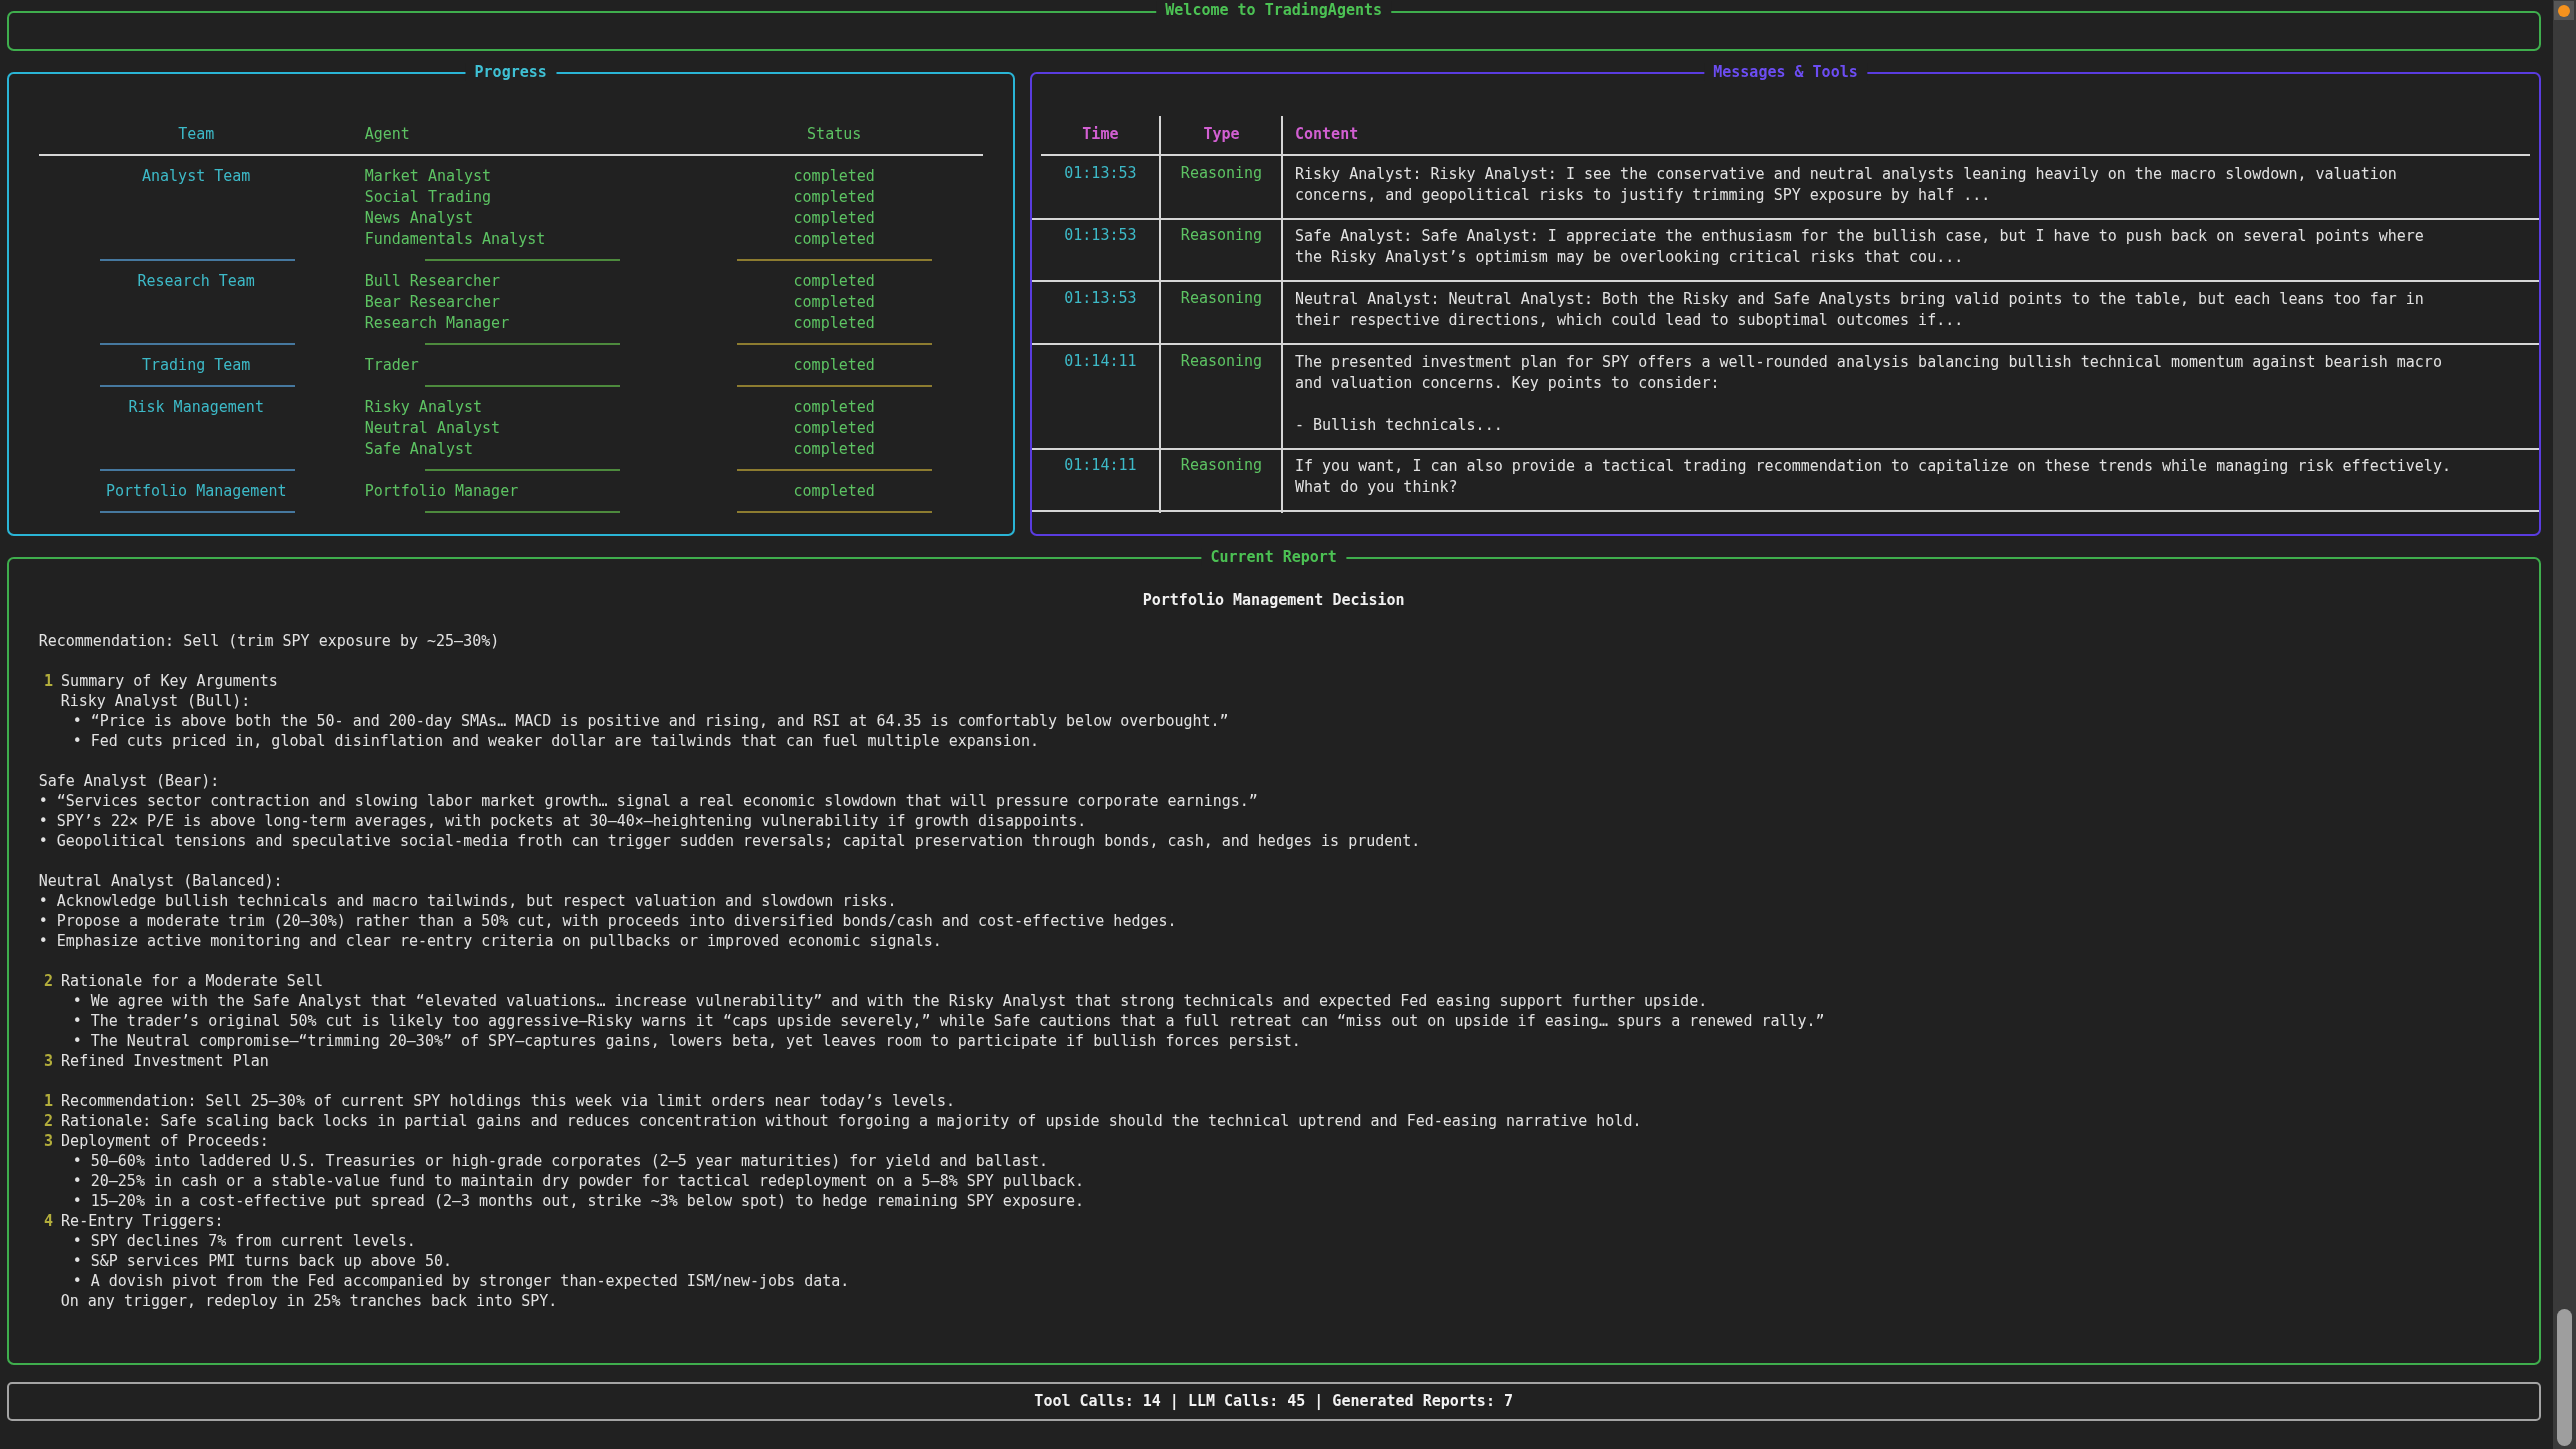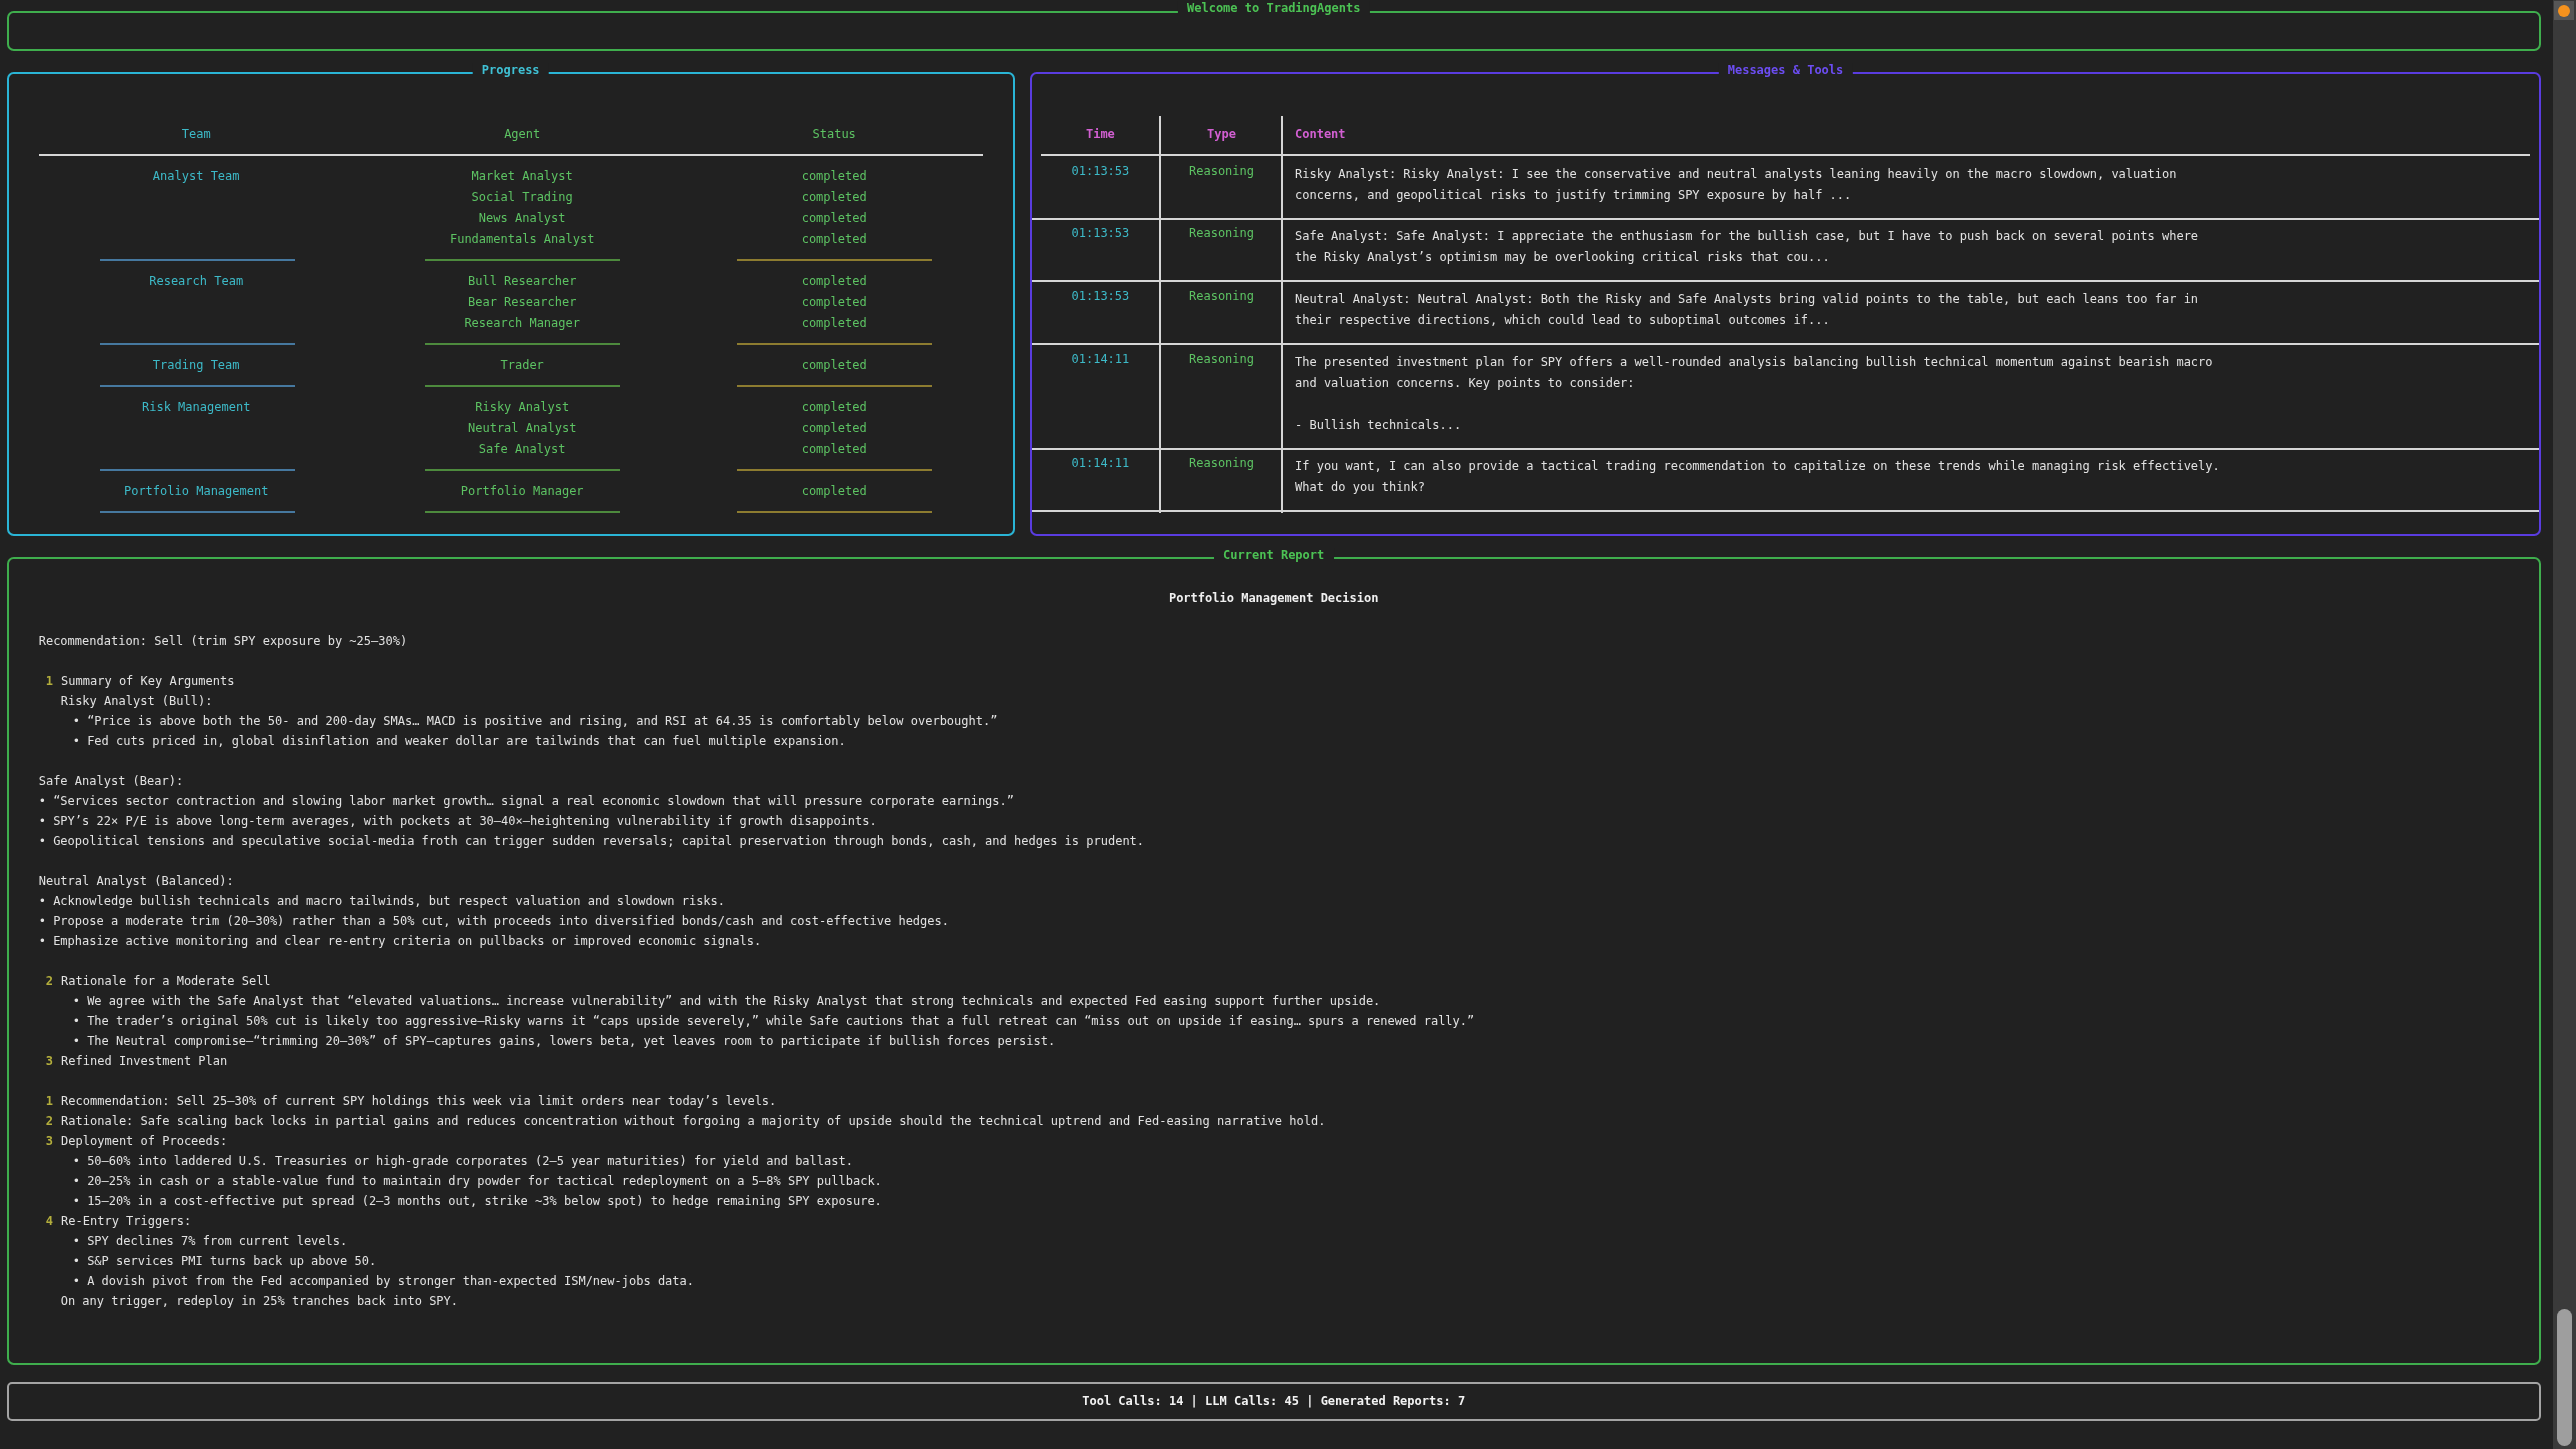--- a/index.html
+++ b/index.html
@@ -1,36 +1,36 @@
 <!DOCTYPE html>
 <html style="font-size:10.7px"><head>
 <meta charset="utf-8">
 <style>
   html,body{margin:0;padding:0;background:#191919;}
   .screen{position:relative;width:2576px;height:1449px;background:#212121;overflow:hidden;
-    font-family:"DejaVu Sans Mono",monospace;font-size:12px;color:#e2e2e2;}
+    font-family:"DejaVu Sans Mono",monospace;font-size:15px;color:#e2e2e2;}
   .panel{position:absolute;border:2px solid;border-radius:6.7px;box-sizing:border-box;}
   .ptitle{position:absolute;top:-11.4px;left:50%;transform:translateX(-50%);
     background:#212121;padding:0 9.4px;font-weight:bold;white-space:nowrap;}
 
   
   .welcome{left:6.7px;top:10.7px;width:2534px;height:40px;border-color:#3fae4d;}
   .welcome .ptitle{color:#4cc254;}
 
   
   .progress{left:6.7px;top:72px;width:1008px;height:464px;border-color:#2ab5d6;}
   .progress .ptitle{color:#3fc0d4;}
   #progress-table{position:absolute;left:0;top:50px;right:0;}
   .phead{position:relative;height:21px;line-height:21px;font-weight:normal;color:#d25fd2;}
   .hseprow{position:relative;height:21px;}
   .hsepline{position:absolute;left:30px;right:30px;top:9.4px;height:2px;background:#d6d6d6;}
   .prow{position:relative;height:21px;line-height:21px;}
   .cell{position:absolute;top:0;height:21px;}
   .cteam{left:20px;width:335px;text-align:center;color:#3dbac8;}
-  .cagent{left:356px;width:315px;text-align:center;color:#5dc363;}
+  .cagent{left:356px;width:315px;text-align:left;color:#5dc363;}
   .cstatus{left:678px;width:295px;text-align:center;color:#5dc363;}
   .psep .seg{position:absolute;top:9.4px;height:2px;}
   .s1{left:91px;width:195px;background:#46789f;}
   .s2{left:416px;width:195px;background:#4d8a3d;}
   .s3{left:728px;width:195px;background:#8d7c30;}
 
   
   .messages{left:1030px;top:72px;width:1511px;height:464px;border-color:#5a3ce0;}
   .messages .ptitle{color:#6c4df2;}
   #messages-table{position:absolute;left:0;top:0;right:0;bottom:0;}

